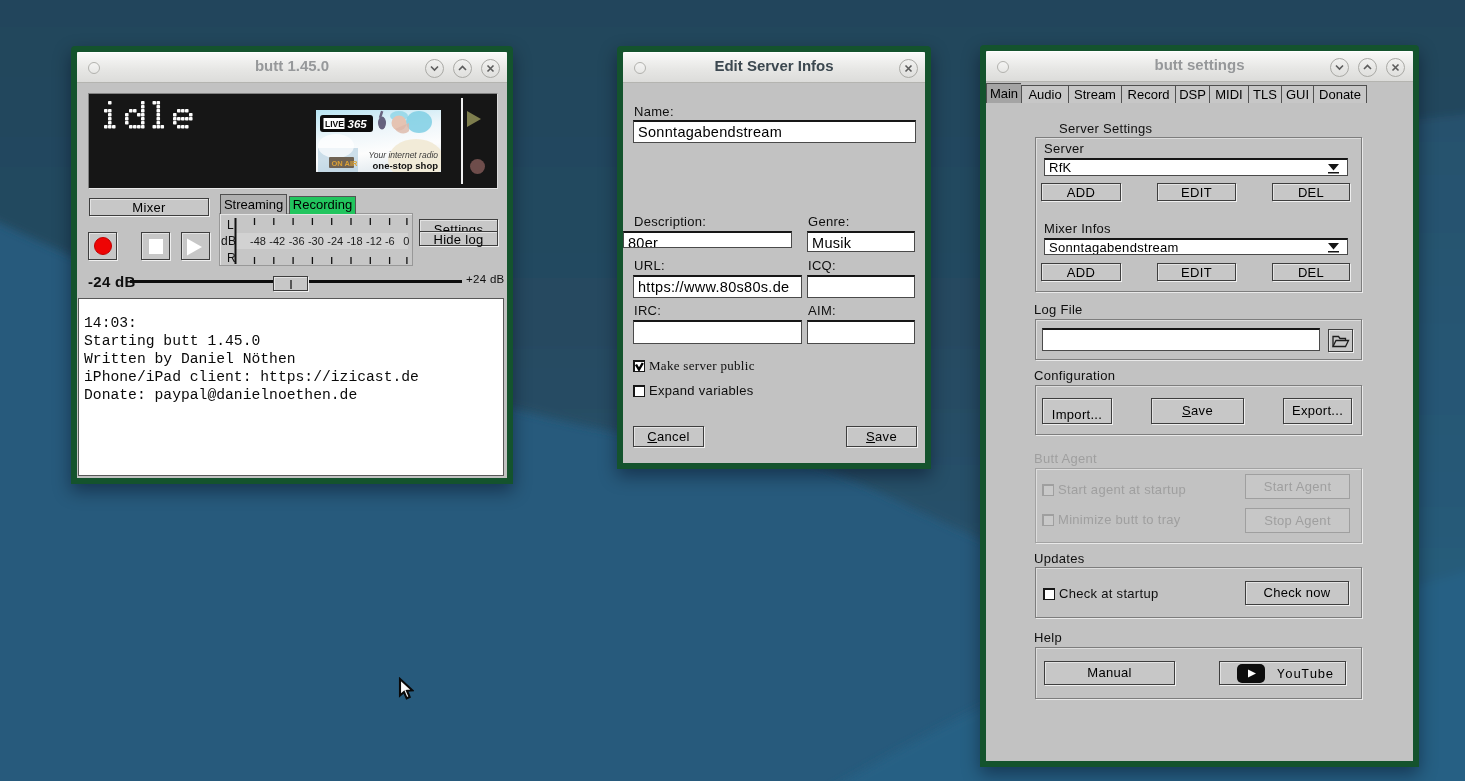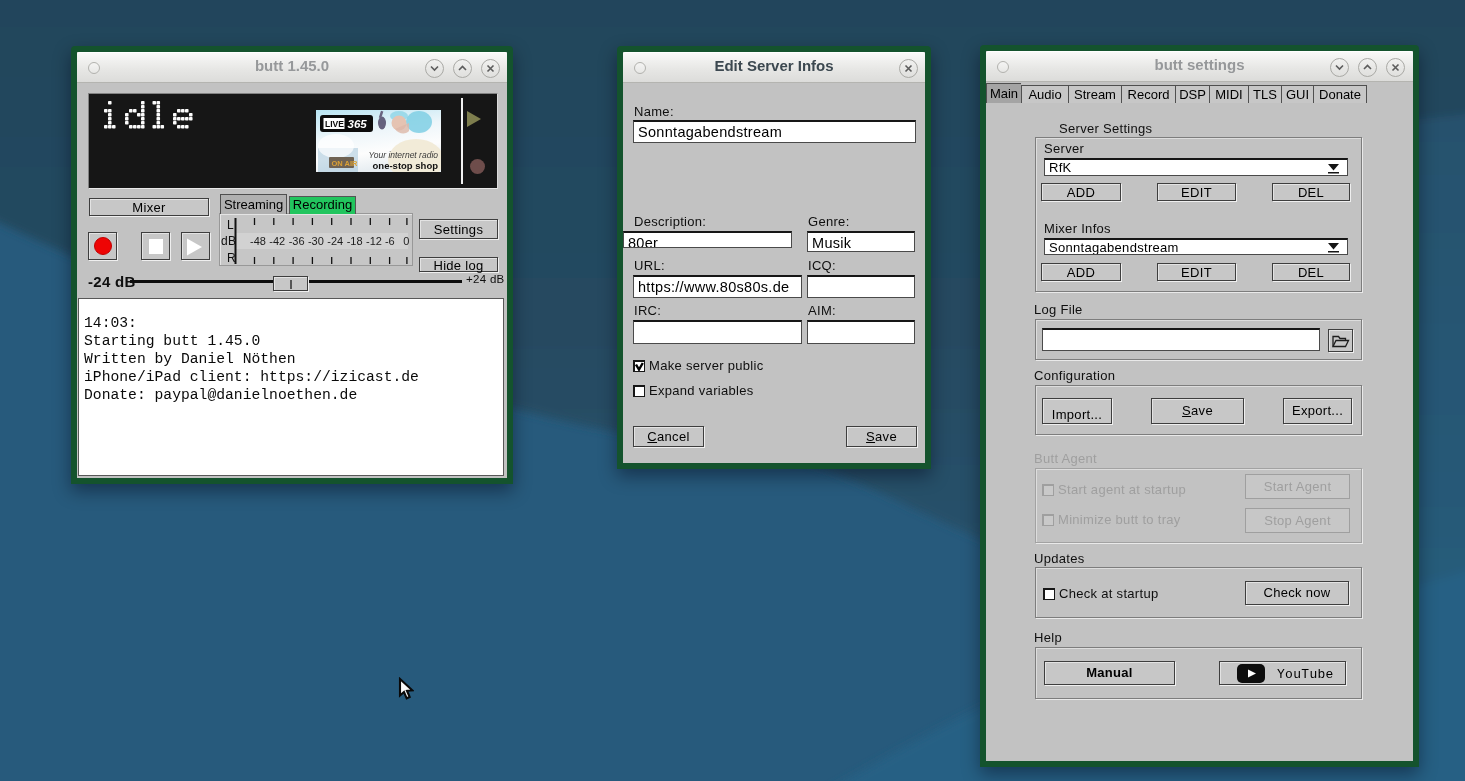--- a/index.html
+++ b/index.html
@@ -208,21 +208,21 @@
           <text x="115.3" y="31">-24</text>
           <text x="134.6" y="31">-18</text>
           <text x="154" y="31">-12</text>
           <text x="169.8" y="31">-6</text>
           <text x="186.2" y="31">0</text>
       </g>
     </svg>
   </div>
 
   <div class="btn" style="left:342px;top:167px;width:79px;height:20px;padding-top:2px;">Settings</div>
-  <div class="btn" style="left:342px;top:205px;width:79px;height:15px;padding-top:0px;">Hide log</div>
+  <div class="btn" style="left:342px;top:179px;width:79px;height:15px;padding-top:0px;">Hide log</div>
 
   <div class="lbl" style="left:11px;top:221px;font-size:15px;font-weight:bold;">-24 dB</div>
   <div style="position:absolute;left:53px;top:228px;width:332px;height:3px;background:#0d0d0d;"></div>
   <div class="btn" style="left:196px;top:224px;width:35px;height:15px;">
       <div style="position:absolute;left:16px;top:3px;width:2px;height:9px;background:#555;"></div>
     </div>
   <div class="lbl" style="left:389px;top:221px;font-size:11.5px;">+24 dB</div>
 
   <div style="position:absolute;left:1px;top:246px;width:426px;height:178px;background:#fff;border:1px solid #585858;font-family:'Liberation Mono',monospace;font-size:14.7px;line-height:18px;color:#0a0a0a;padding:15px 0 0 5px;box-sizing:border-box;">14:03:<br>Starting butt 1.45.0<br>Written by Daniel Nöthen<br>iPhone/iPad client: https://izicast.de<br>Donate: paypal@danielnoethen.de</div>
 </div>
@@ -249,21 +249,21 @@
   <div class="inp" style="left:184px;top:223px;width:108px;height:23px;"></div>
   <div class="lbl" style="left:11px;top:251px;">IRC:</div>
   <div class="inp" style="left:10px;top:268px;width:169px;height:24px;"></div>
   <div class="lbl" style="left:185px;top:251px;">AIM:</div>
   <div class="inp" style="left:184px;top:268px;width:108px;height:24px;"></div>
   <div class="cb" style="left:10px;top:308px;">
       <svg width="9" height="9" style="position:absolute;left:0;top:0">
         <path d="M1,2.5 L4,7.5 L7.8,1" stroke="#000" stroke-width="2.4" fill="none"></path>
       </svg>
     </div>
-  <div class="lbl" style="left:26px;top:306px;">Make server public</div>
+  <div class="lbl" style="left:26px;top:306px;font-family:Liberation Serif, serif;">Make server public</div>
   <div class="cb" style="left:10px;top:333px;"></div>
   <div class="lbl" style="left:26px;top:331px;">Expand variables</div>
   <div class="btn" style="left:10px;top:374px;width:71px;height:21px;padding-top:2px;"><u>C</u>ancel</div>
   <div class="btn" style="left:223px;top:374px;width:71px;height:21px;padding-top:2px;"><u>S</u>ave</div>
 </div>
 
 <div class="win" id="w3" style="left:980px;top:45px;width:427px;height:710px;">
   <div class="tb">
       <div class="ticon"></div>
       <div class="title" style="color:#96989a;">butt settings</div>
@@ -341,21 +341,21 @@
   <div class="btn dis" style="left:259px;top:457px;width:105px;height:25px;padding-top:4px;border-color:#9f9f9f;box-shadow:none;">Stop Agent</div>
 
   <div class="lbl" style="left:48px;top:500px;">Updates</div>
   <div class="gbox" style="left:49px;top:516px;width:325px;height:49px;"></div>
   <div class="cb" style="left:57px;top:537px;"></div>
   <div class="lbl" style="left:73px;top:535px;">Check at startup</div>
   <div class="btn" style="left:259px;top:530px;width:104px;height:24px;padding-top:3px;">Check now</div>
 
   <div class="lbl" style="left:48px;top:579px;">Help</div>
   <div class="gbox" style="left:49px;top:596px;width:325px;height:50px;"></div>
-  <div class="btn" style="left:58px;top:610px;width:131px;height:24px;padding-top:3px;font-weight:bold;">Manual</div>
+  <div class="btn" style="left:58px;top:610px;width:131px;height:24px;padding-top:3px;">Manual</div>
   <div class="btn" style="left:233px;top:610px;width:127px;height:24px;padding-top:1px;font-family:Liberation Mono, monospace;">
     <svg width="28" height="19" style="position:absolute;left:17px;top:2px">
         <rect width="28" height="19" rx="5" fill="#0d0d0d"></rect>
         <path d="M11,5.5 L19,9.5 L11,13.5 Z" fill="#fff"></path>
       </svg>
     <span style="position:absolute;left:57px;top:5px;">YouTube</span>
   </div>
 </div>
 
 </body></html>

